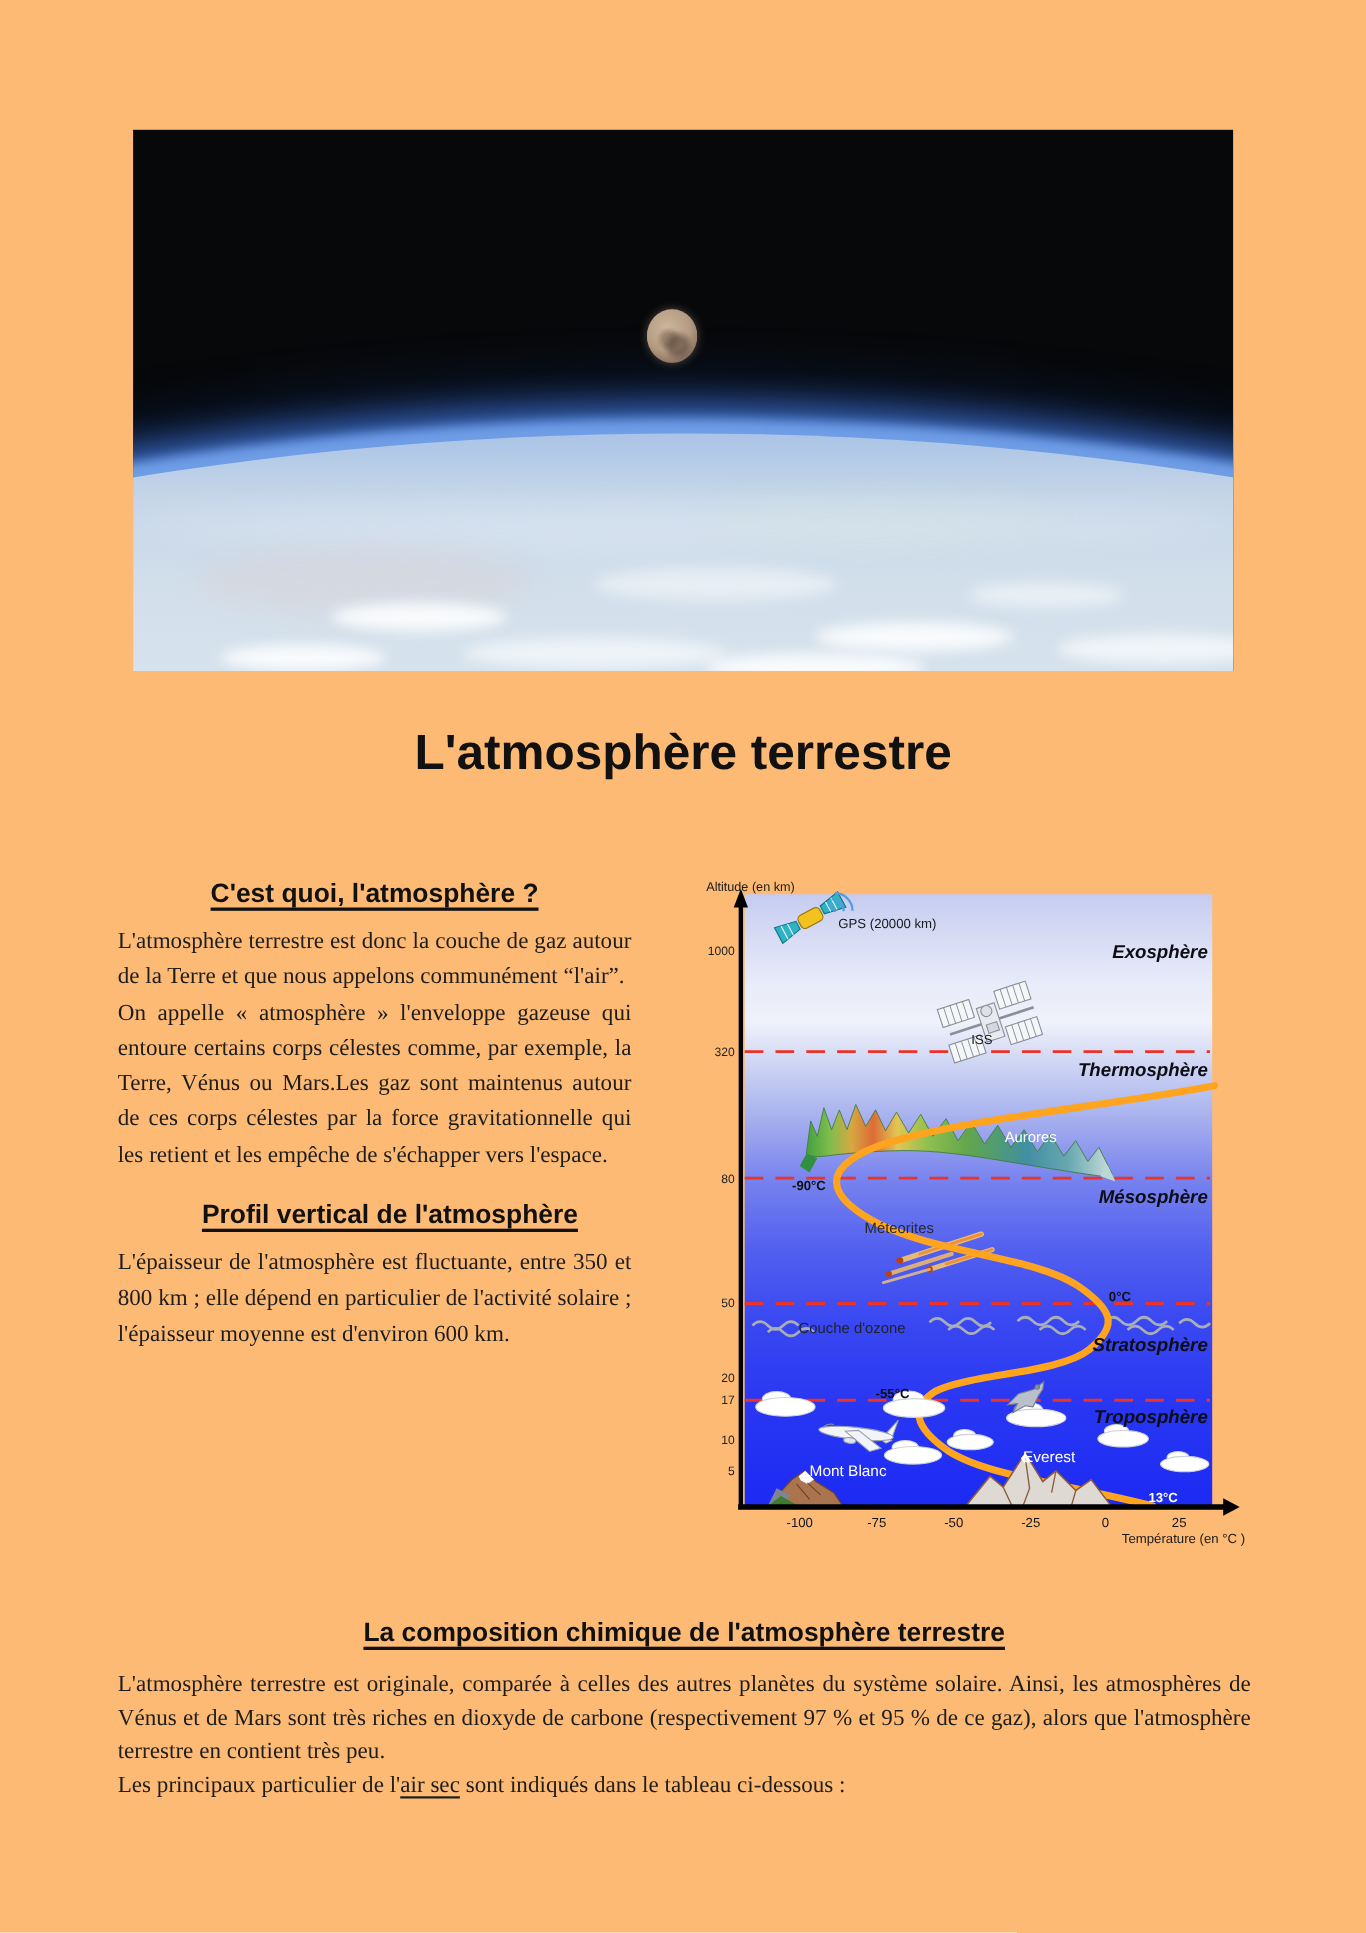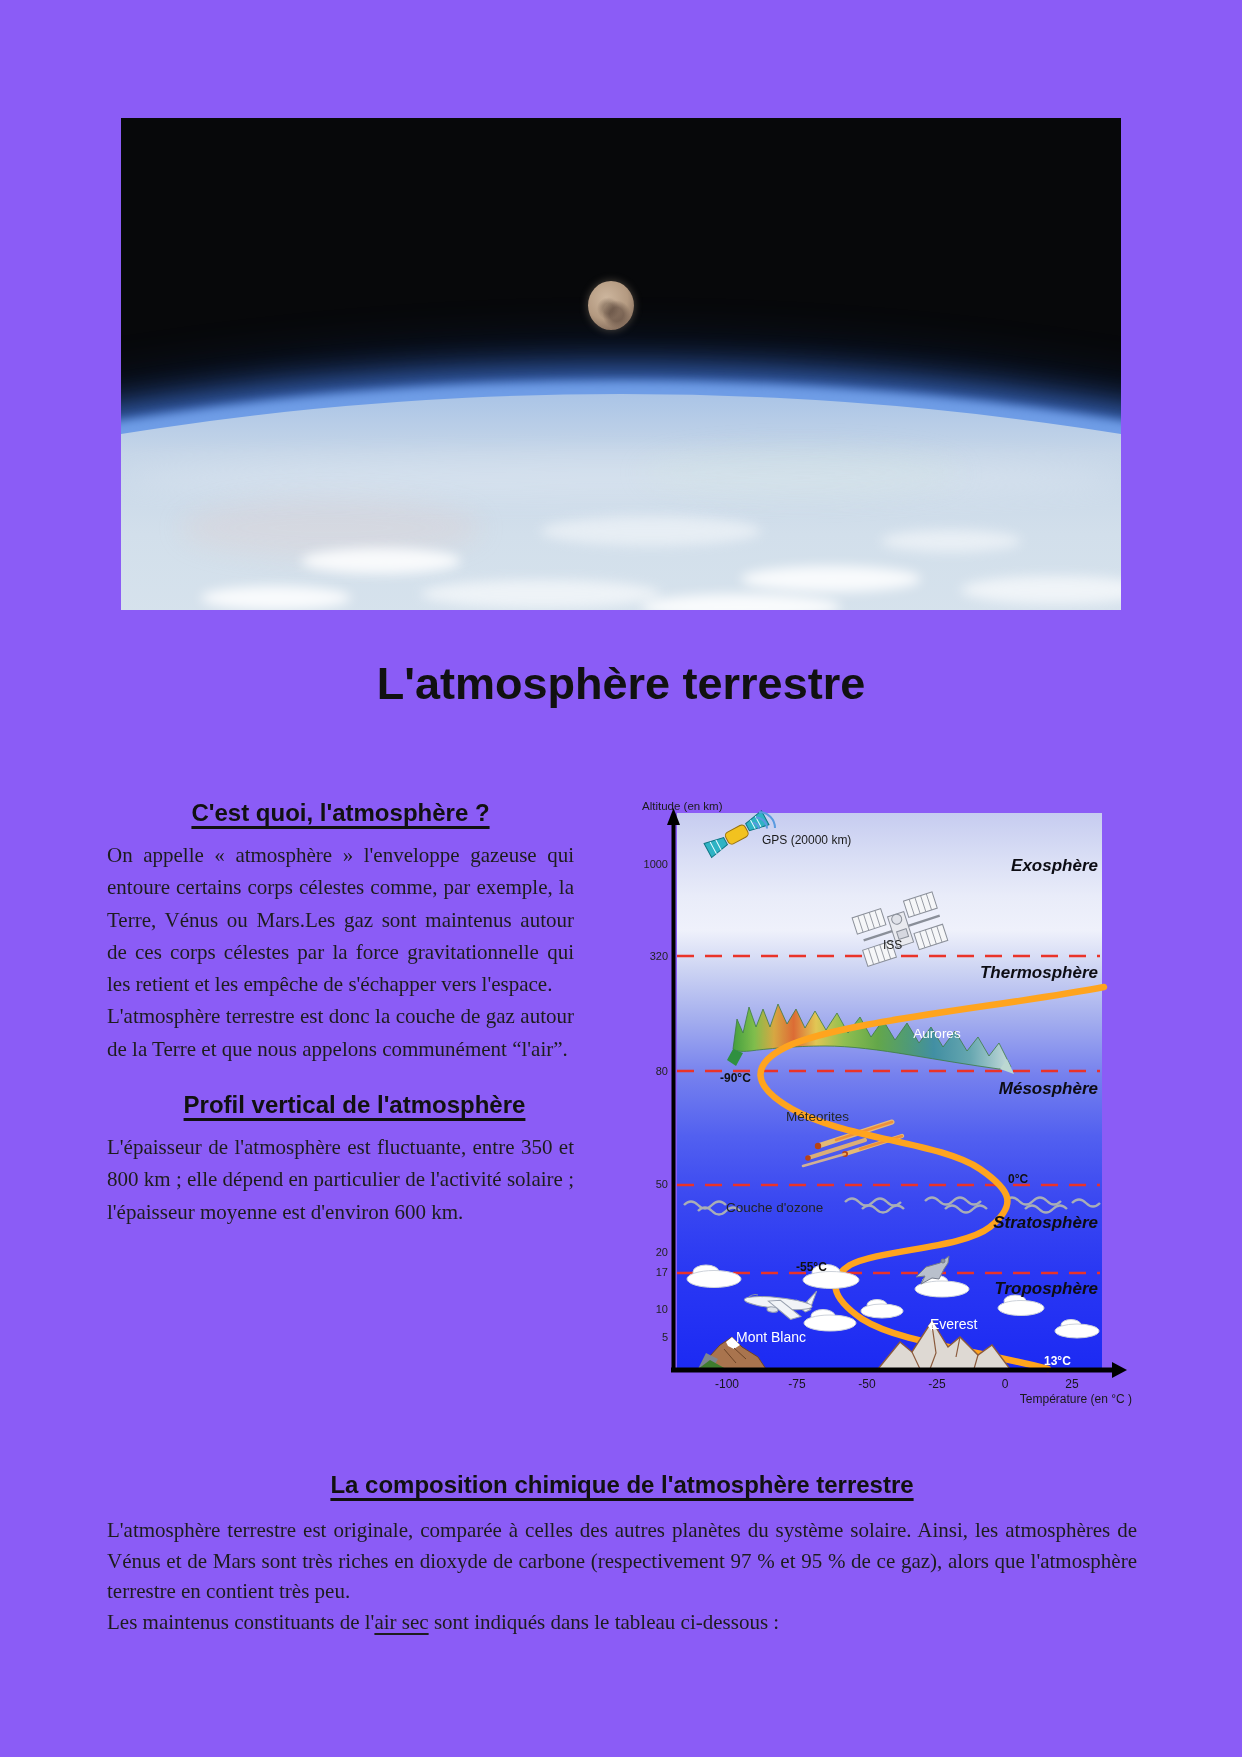--- a/index.html
+++ b/index.html
@@ -1,16 +1,16 @@
 <!DOCTYPE html>
 <html><head>
 <meta charset="utf-8">
 <style>
   html,body{margin:0;padding:0;background:#ffffff;}
-  .page{position:relative;width:1242px;height:1757px;background:#8b5cf6;overflow:hidden;
+  .page{position:relative;width:1242px;height:1757px;background:#fdba74;overflow:hidden;
         font-family:"Liberation Serif",serif;color:#1d1d1d;}
 
   
   .hero{position:absolute;left:121px;top:118px;width:1000px;height:492px;background:#07080a;overflow:hidden;}
   .hero .circ{position:absolute;left:-2640px;width:6280px;height:6280px;border-radius:50%;}
   .hero .fade{top:236px;background:#0d2148;filter:blur(26px);opacity:.95;}
   .hero .halo{top:252px;background:#3e6cc2;filter:blur(16px);}
   .hero .limb{top:263px;background:#6f9de6;filter:blur(5px);}
   .hero .earth{top:276px;background:linear-gradient(to bottom,#aac4e6 0px,#c6d6e8 60px,#d2dfeb 140px,#dbe6ee 320px);}
   .hero .cl{position:absolute;background:rgba(255,255,255,.85);border-radius:50%;filter:blur(6px);}
@@ -61,22 +61,22 @@
     <div class="cl" style="left:300px;top:462px;width:240px;height:28px;opacity:.7;"></div>
     <div class="cl" style="left:520px;top:476px;width:200px;height:26px;"></div>
     <div class="cl" style="left:840px;top:458px;width:190px;height:28px;opacity:.75;"></div>
     <div class="moon"></div>
   </div>
 
   <h1 class="title">L'atmosphère terrestre</h1>
 
   <div class="col">
     <h2 class="sec">C'est quoi, l'atmosphère ?</h2>
+    <p class="body">L'atmosphère terrestre est donc la couche de gaz autour de la Terre et que nous appelons communément “l'air”.</p>
     <p class="body">On appelle « atmosphère » l'enveloppe gazeuse qui entoure certains corps célestes comme, par exemple, la Terre, Vénus ou Mars.Les gaz sont maintenus autour de ces corps célestes par la force gravitationnelle qui les retient et les empêche de s'échapper vers l'espace.</p>
-    <p class="body">L'atmosphère terrestre est donc la couche de gaz autour de la Terre et que nous appelons communément “l'air”.</p>
     <h2 class="sec sec2">Profil vertical de l'atmosphère</h2>
     <p class="body">L'épaisseur de l'atmosphère est fluctuante, entre 350 et 800 km ; elle dépend en particulier de l'activité solaire ; l'épaisseur moyenne est d'environ 600 km.</p>
   </div>
 
   <div class="diagram">
     <svg width="500" height="625" viewBox="0 0 500 625">
       <defs>
         <linearGradient id="skyGrad" x1="0" y1="16" x2="0" y2="573" gradientUnits="userSpaceOnUse">
           <stop offset="0" stop-color="#c6ccf0"></stop>
           <stop offset="0.08" stop-color="#d9def5"></stop>
@@ -265,16 +265,16 @@
       <text class="svgtxt" x="290" y="532" font-size="14" fill="#ffffff">Everest</text>
       <text class="svgtxt" x="404" y="568" font-size="12" font-weight="bold" fill="#ffffff">13°C</text>
     </svg>
   </div>
 
   <div class="full-head">
     <h2 class="sec">La composition chimique de l'atmosphère terrestre</h2>
   </div>
   <div class="full-text">
     <p class="full" style="margin-top:12px;">L'atmosphère terrestre est originale, comparée à celles des autres planètes du système solaire. Ainsi, les atmosphères de Vénus et de Mars sont très riches en dioxyde de carbone (respectivement 97 % et 95 % de ce gaz), alors que l'atmosphère terrestre en contient très peu.</p>
-    <p class="full"><span>Les maintenus constituants de l'</span><span class="u">air sec</span><span> sont indiqués dans le tableau ci-dessous :</span></p>
+    <p class="full"><span>Les principaux particulier de l'</span><span class="u">air sec</span><span> sont indiqués dans le tableau ci-dessous :</span></p>
   </div>
 
 </div>
 
 </body></html>

